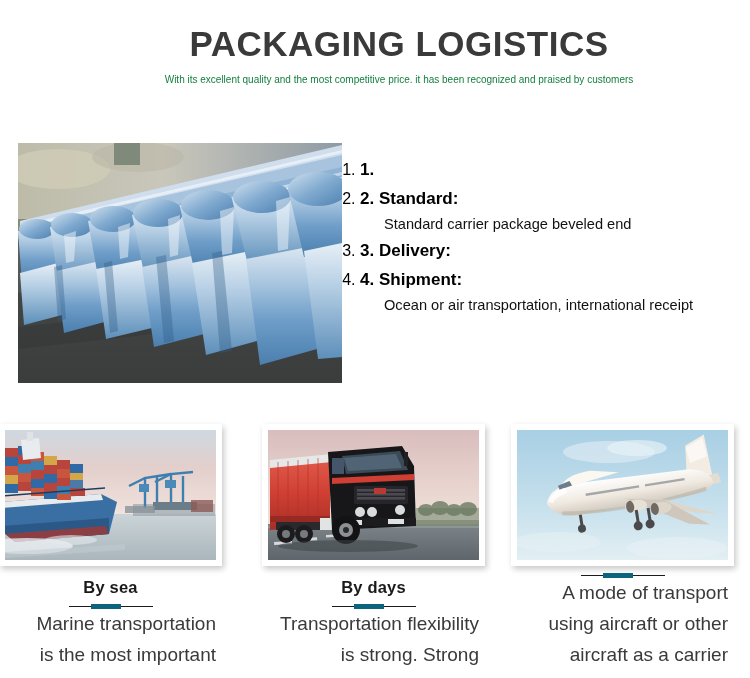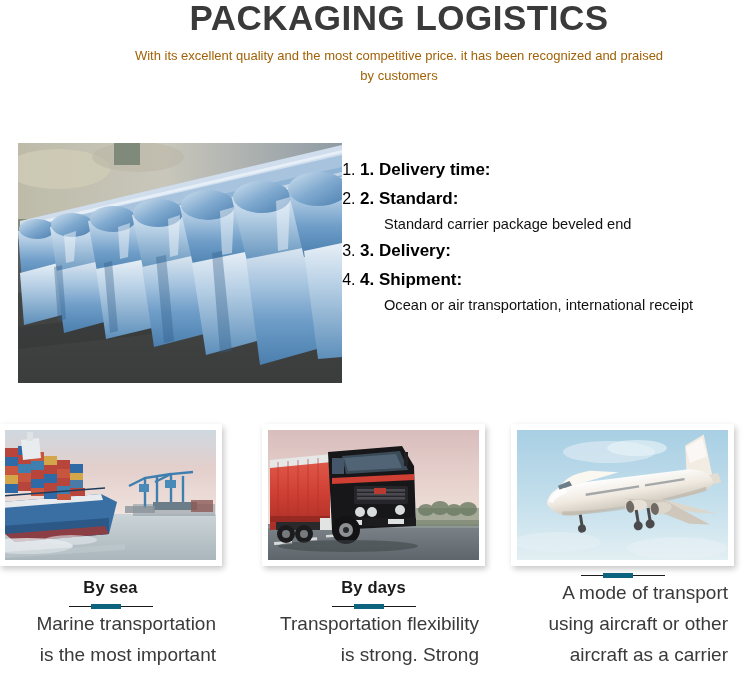--- a/index.html
+++ b/index.html
@@ -8,36 +8,37 @@
     width: 750px;
     height: 678px;
     background: #ffffff;
     font-family: "Liberation Sans", sans-serif;
     overflow: hidden;
     position: relative;
   }
 
   
   .header {
+    padding-top: 26px;
     text-align: center;
     margin-left: 48px;
   }
   .page-title {
     font-size: 35px;
     font-weight: bold;
     color: #3a3a3a;
     letter-spacing: 0.5px;
     line-height: 1.05;
     font-family: "Liberation Sans", sans-serif;
   }
   .page-subtitle {
     margin: 9px auto 0;
     width: 540px;
-    font-size: 13px;
-    color: #a16207;
+    font-size: 10px;
+    color: #15803d;
     line-height: 1.55;
     font-family: "Liberation Sans", sans-serif;
   }
 
   
   .main-row {
     position: absolute;
     top: 143px;
     left: 0;
     width: 750px;
@@ -256,21 +257,20 @@
         <path d="M194 110 L204 108 L214 208 L202 210 Z"></path>
       </g>
     </svg>
   </div>
 
   <ol class="spec-list">
 
     <li class="spec-item">
       <div class="spec-head">
         <span class="spec-num">1.</span>
-        <span>Delivery time:</span>
       </div>
     </li>
 
     <li class="spec-item">
       <div class="spec-head">
         <span class="spec-num">2.</span>
         <span>Standard:</span>
       </div>
       <div class="spec-body">Standard carrier package beveled end</div>
     </li>

